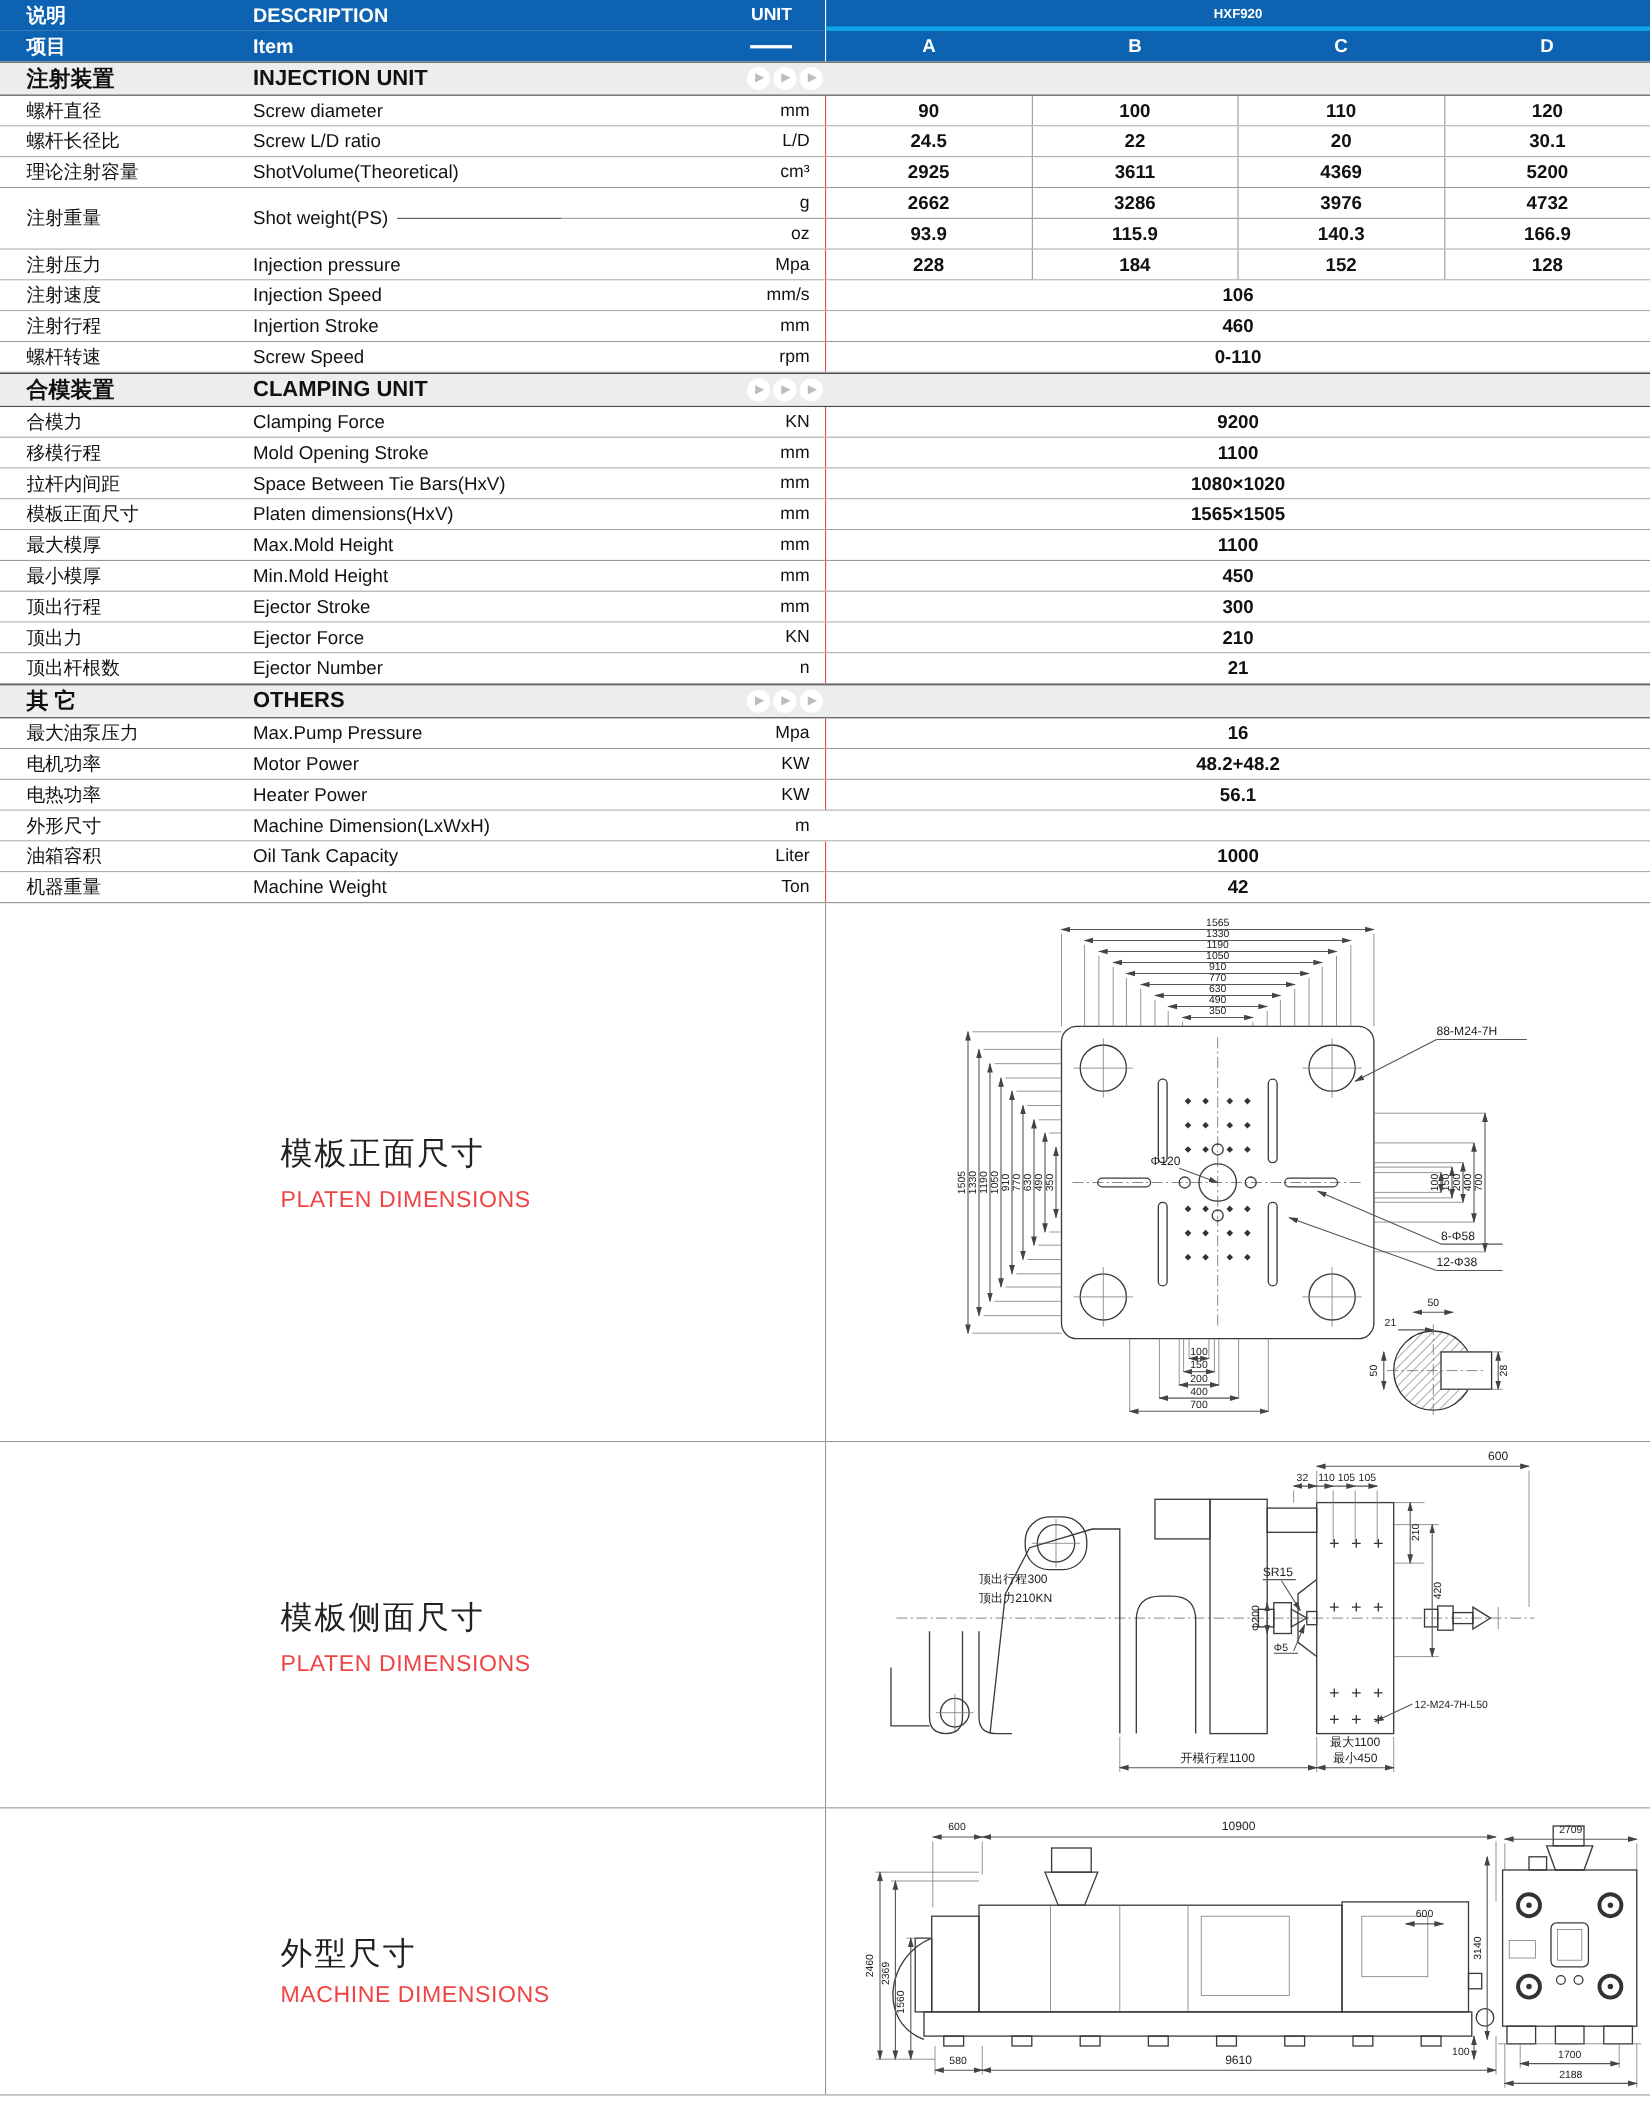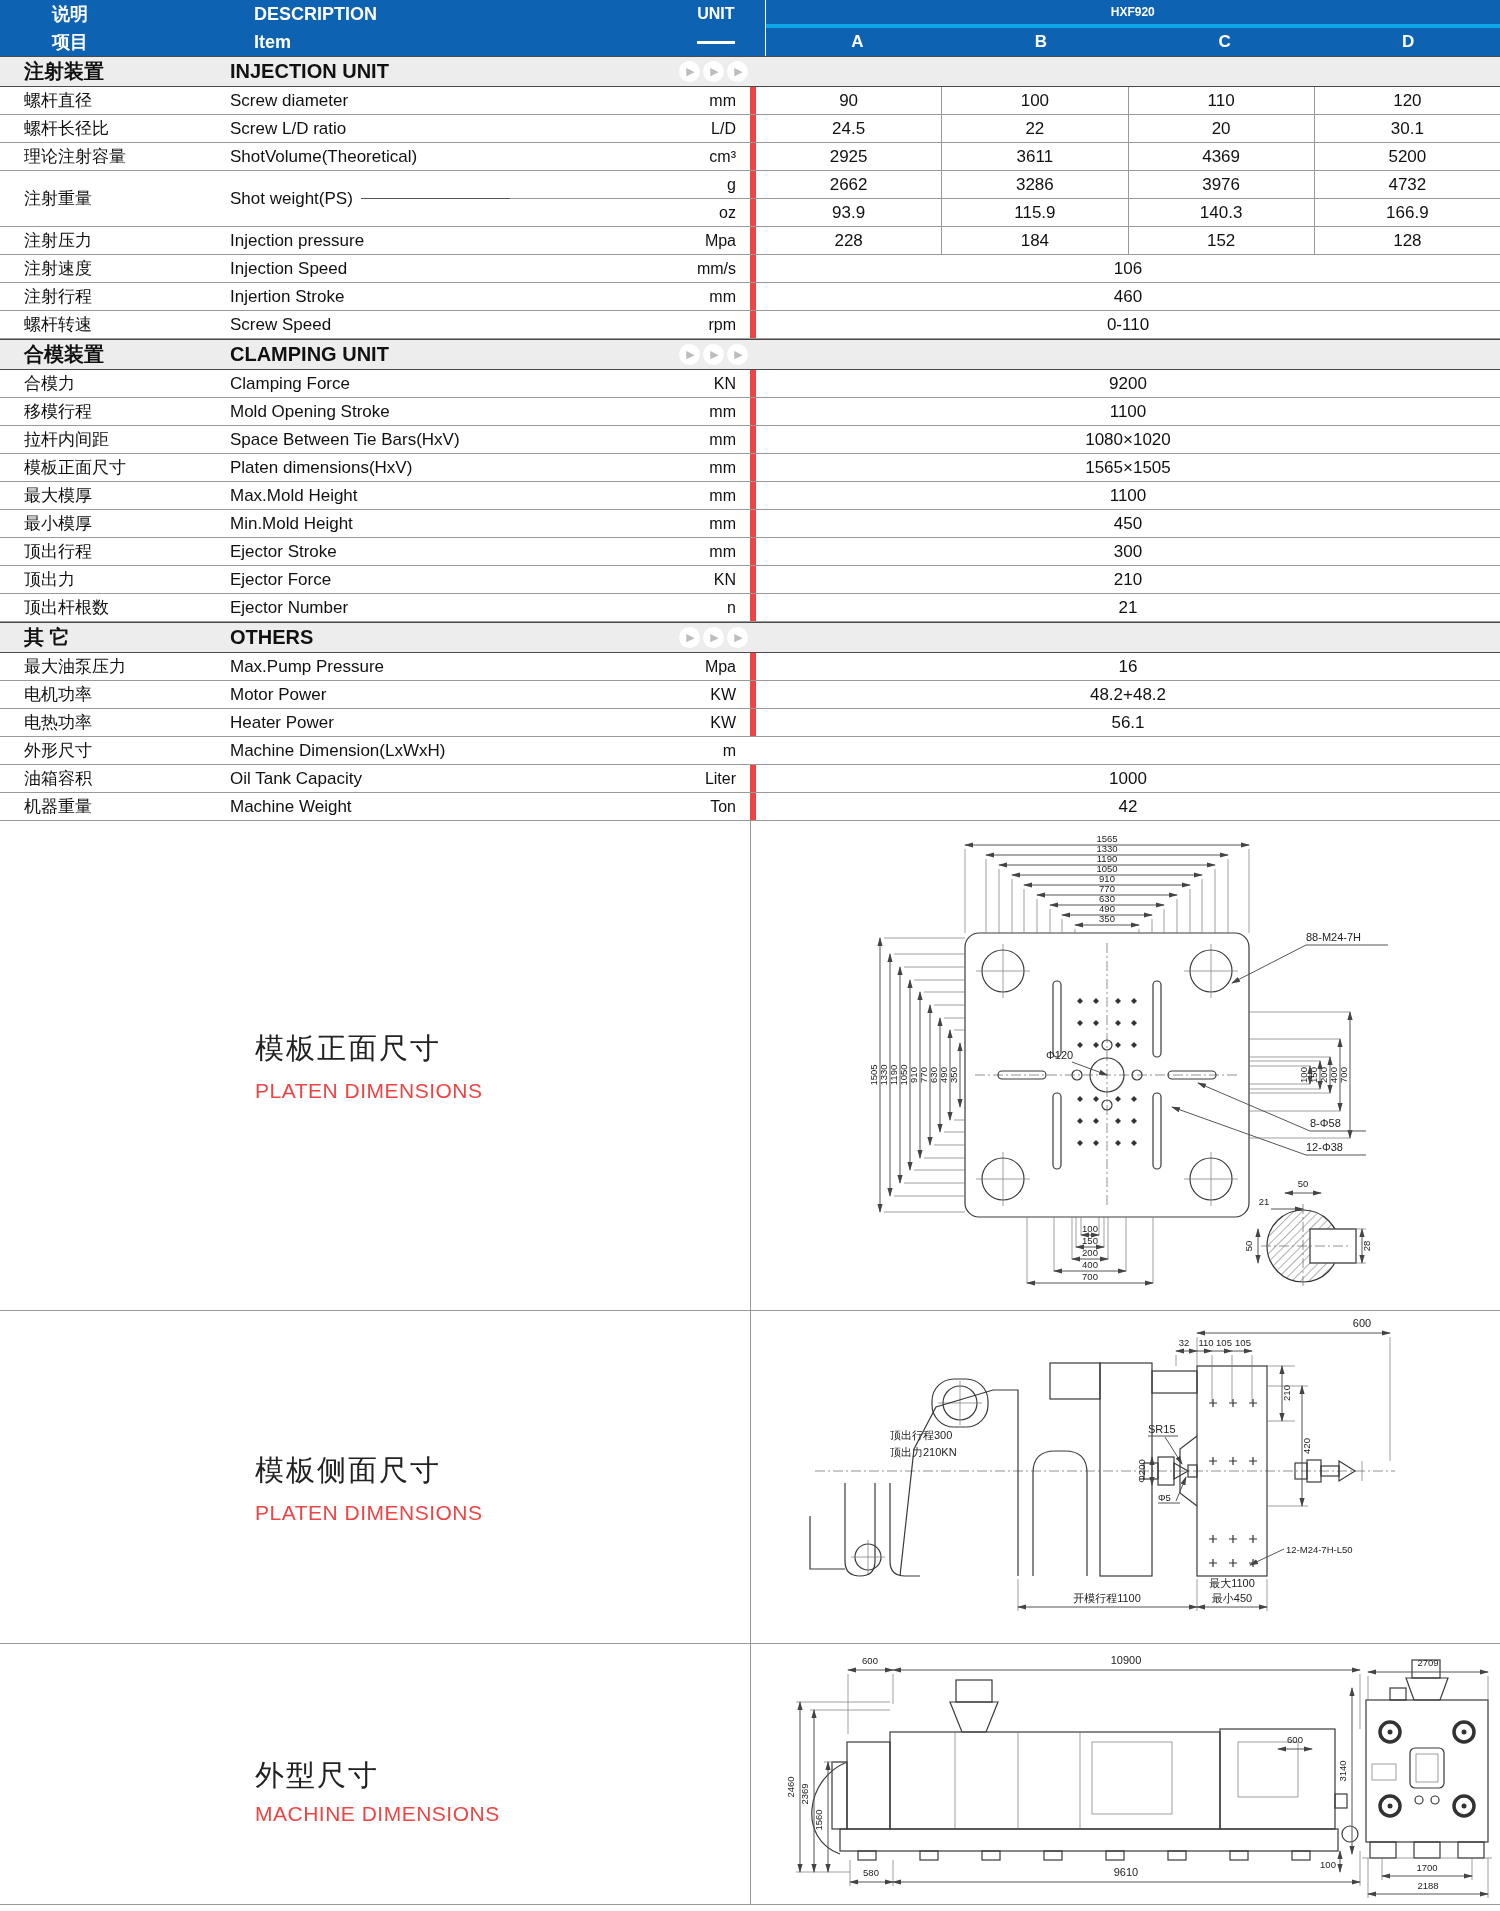--- a/index.html
+++ b/index.html
@@ -1,37 +1,37 @@
 <!DOCTYPE html>
 <html><head>
 <meta charset="utf-8">
 <style>
   html,body{margin:0;padding:0;background:#fff;}
   body{font-family:"Liberation Sans",sans-serif;color:#111;}
   .page{position:relative;width:1500px;height:1911px;background:#fff;outline:1px solid #b5b5b5;overflow:hidden;}
   
   .tbl{position:absolute;left:0;top:0;width:1500px;}
-  .hrow{display:flex;align-items:stretch;background:#0d62b1;color:#fff;height:28px;font-weight:bold;padding-left:28px;}
+  .hrow{display:flex;align-items:stretch;background:#0d62b1;color:#fff;height:28px;font-weight:bold;}
   .hc-cn{width:230px;padding-left:24px;box-sizing:border-box;display:flex;align-items:center;font-size:18px;}
   .hc-en{width:280px;display:flex;align-items:center;font-size:18px;}
   .hc-unit{width:240px;box-sizing:border-box;display:flex;align-items:center;justify-content:flex-end;padding-right:30px;font-size:16px;}
   .hc-vals{width:750px;box-sizing:border-box;border-left:1px solid #fff;display:flex;}
   .hc-model{flex:1;display:flex;align-items:center;justify-content:center;font-size:12px;border-bottom:4px solid #0ea5e9;}
   .hc-var{flex:1;display:flex;align-items:center;justify-content:center;font-size:17px;}
   .udash{display:inline-block;width:38px;height:3px;background:#fff;}
   .srow{position:relative;display:flex;align-items:stretch;background:#ededed;height:29px;border-top:1px solid #4a4a4a;border-bottom:1px solid #4a4a4a;}
   .srow .c-cn,.srow .c-en{font-weight:bold;font-size:20px;}
   .chevs{position:absolute;left:676px;top:0;height:100%;display:flex;align-items:center;}
   .chev{display:inline-block;width:21px;height:21px;margin-left:3px;border-radius:50%;background:#fff;color:#bdbdbd;font-size:11px;line-height:21px;text-align:center;text-indent:2px;}
   .trow{display:flex;align-items:stretch;height:27px;border-bottom:1px solid #999;font-size:17px;background:#fff;}
   .trow.tall{height:55px;}
   .c-cn{width:230px;padding-left:24px;box-sizing:border-box;display:flex;align-items:center;}
   .c-en{width:280px;display:flex;align-items:center;}
   .c-unit{width:240px;box-sizing:border-box;display:flex;align-items:center;justify-content:flex-end;padding-right:14px;font-size:16px;}
-  .c-vals{width:750px;box-sizing:border-box;border-left:6px solid #ef4444;display:flex;align-items:stretch;}
+  .c-vals{width:750px;box-sizing:border-box;border-left:1px solid #ef4444;display:flex;align-items:stretch;font-weight:bold;}
   .v{flex:1;display:flex;align-items:center;justify-content:center;}
   .cols .v + .v{border-left:1px solid #999;}
   .leader{flex:1;height:1px;background:#555;margin-left:8px;margin-right:0;}
   .right2{width:990px;display:flex;flex-direction:column;}
   .sub{flex:1;display:flex;align-items:stretch;}
   .sub + .sub{border-top:1px solid #999;}
   
   .panel{position:absolute;left:0;width:1500px;border-top:1px solid #999;box-sizing:border-box;}
   .vdiv{position:absolute;left:750px;top:0;bottom:0;width:1px;background:#999;}
   .plabel{position:absolute;left:255px;}

